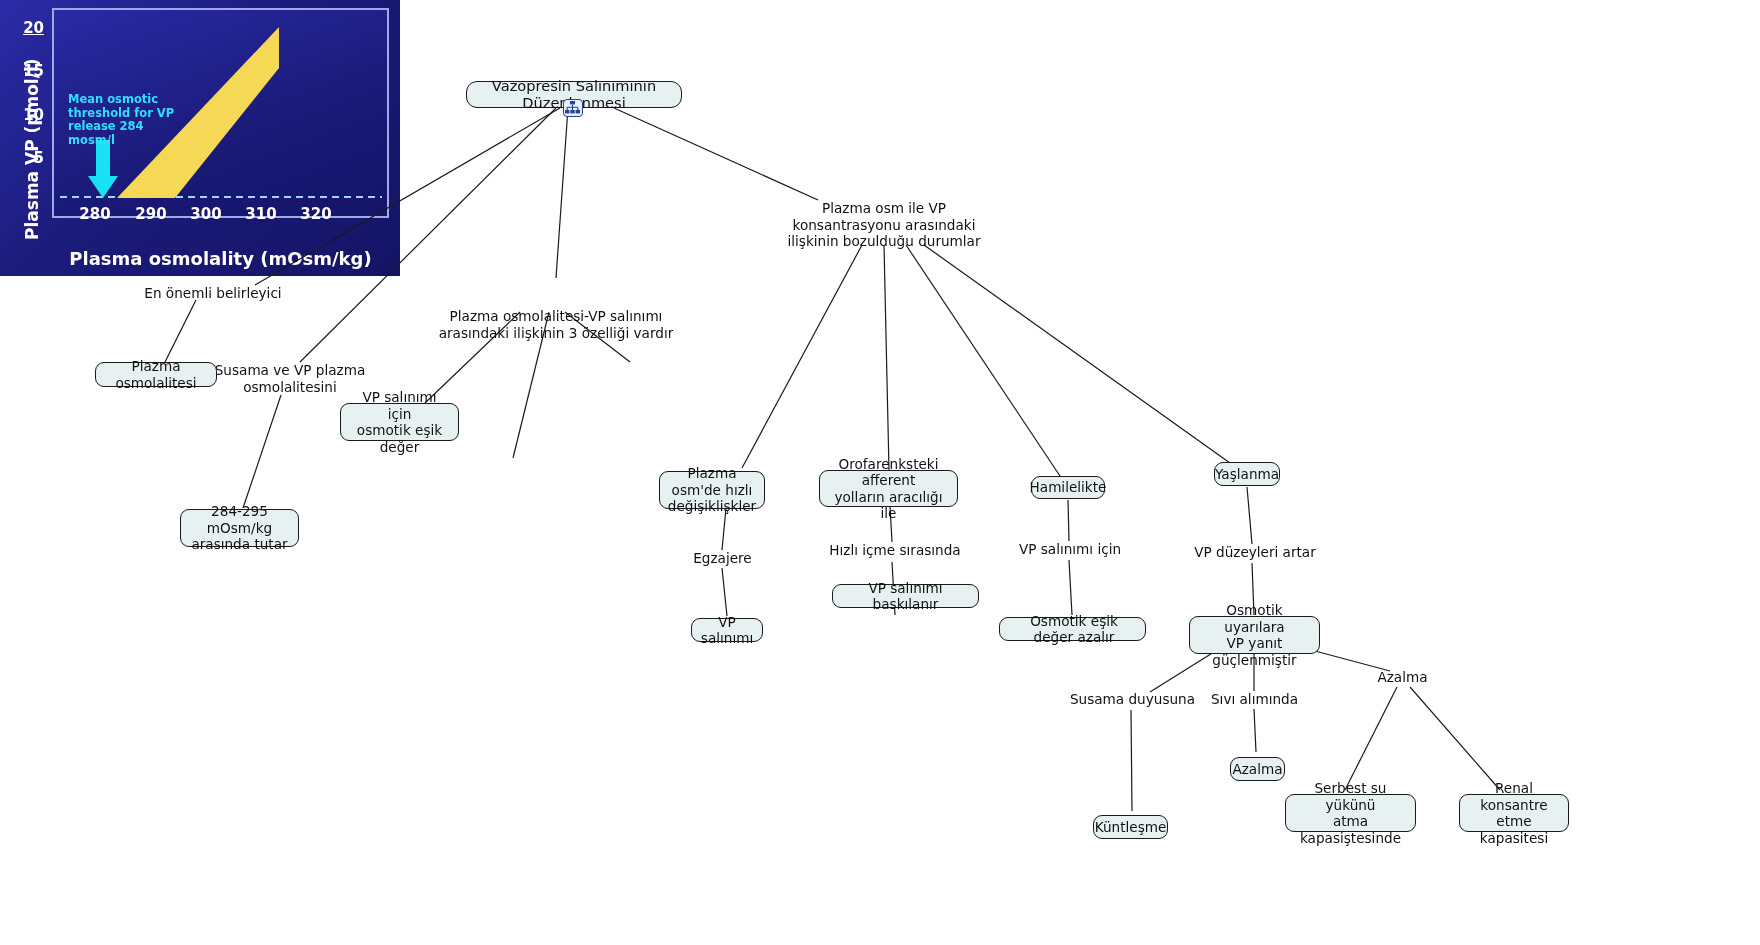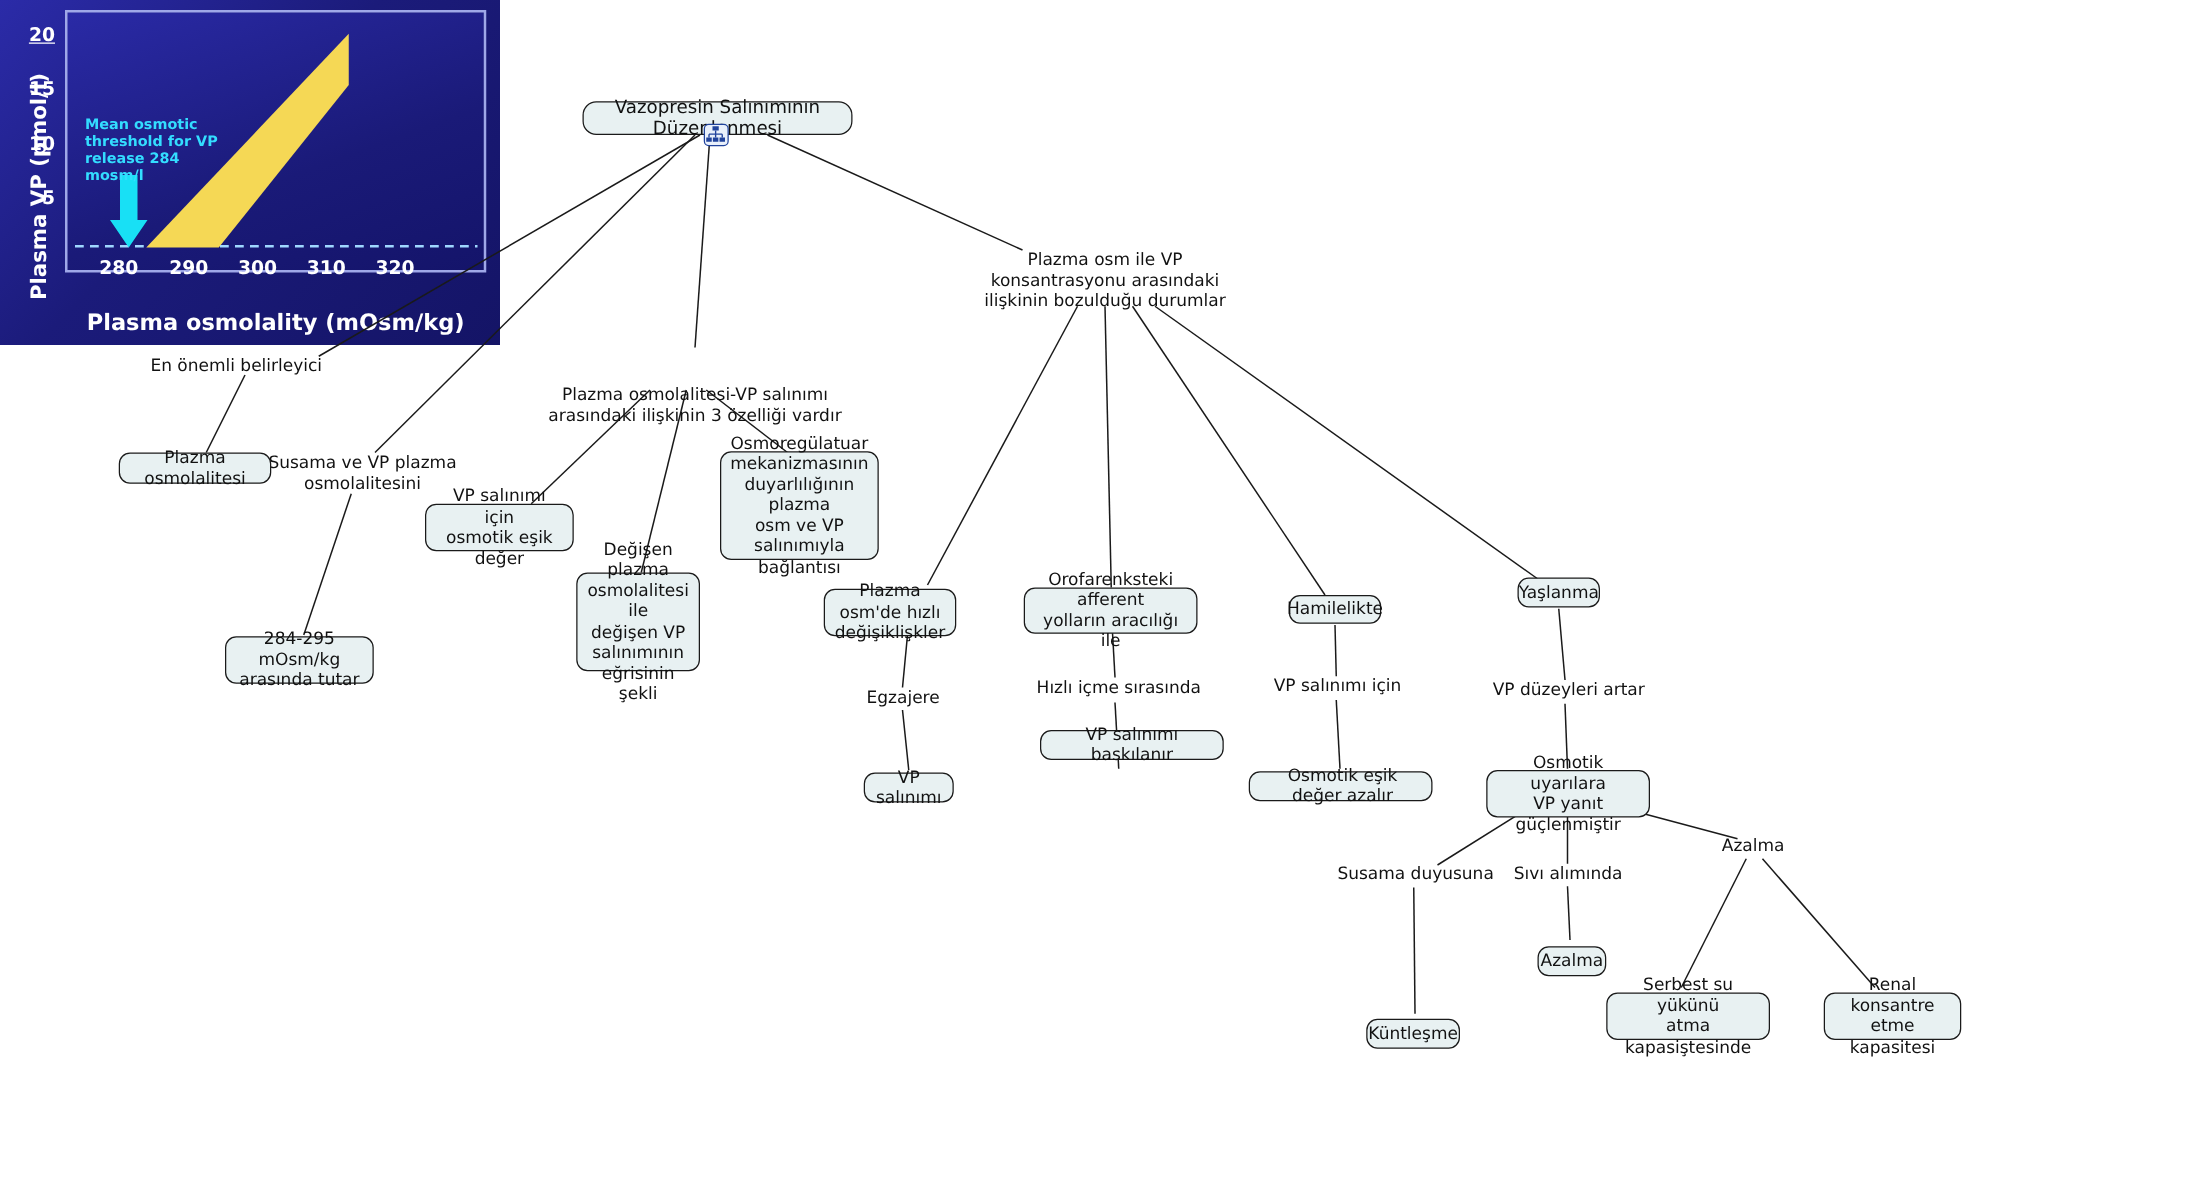--- a/index.html
+++ b/index.html
@@ -130,51 +130,41 @@
   <div id="childicon" style="left:563px;top:99px;">
     <svg width="17" height="15" viewBox="0 0 17 15">
       <rect x="6" y="1" width="5" height="3.4" fill="#21439c"></rect>
       <rect x="1" y="10" width="4.4" height="3.4" fill="#21439c"></rect>
       <rect x="6.3" y="10" width="4.4" height="3.4" fill="#21439c"></rect>
       <rect x="11.6" y="10" width="4.4" height="3.4" fill="#21439c"></rect>
       <path d="M8.5 4.4 V7.3 M3.2 7.3 H13.8 M3.2 7.3 V10 M8.5 7.3 V10 M13.8 7.3 V10" stroke="#21439c" stroke-width="1.1" fill="none"></path>
     </svg>
   </div>
 
-  <div class="link" style="left:114px;top:285px;width:150px;">En önemli belirleyici</div>
+  <div class="link" style="left:138px;top:285px;width:150px;">En önemli belirleyici</div>
   <div class="link" style="left:210px;top:362px;width:160px;">Susama ve VP plazma
 osmolalitesini</div>
   <div class="link" style="left:420px;top:278px;width:272px;margin-top:30px;">Plazma osmolalitesi-VP salınımı
 arasındaki ilişkinin 3 özelliği vardır</div>
   <div class="link" style="left:778px;top:200px;width:212px;">Plazma osm ile VP
 konsantrasyonu arasındaki
 ilişkinin bozulduğu durumlar</div>
   <div class="link" style="left:670px;top:550px;width:105px;">Egzajere</div>
   <div class="link" style="left:820px;top:542px;width:150px;">Hızlı içme sırasında</div>
   <div class="link" style="left:1005px;top:541px;width:130px;">VP salınımı için</div>
   <div class="link" style="left:1180px;top:544px;width:150px;">VP düzeyleri artar</div>
   <div class="link" style="left:1060px;top:691px;width:145px;">Susama duyusuna</div>
   <div class="link" style="left:1197px;top:691px;width:115px;">Sıvı alımında</div>
   <div class="link" style="left:1355px;top:669px;width:95px;">Azalma</div>
 
   <div class="node" style="left:95px;top:362px;width:122px;height:25px;">Plazma osmolalitesi</div>
   <div class="node" style="left:180px;top:509px;width:119px;height:38px;">284-295 mOsm/kg
 arasında tutar</div>
   <div class="node" style="left:340px;top:403px;width:119px;height:38px;">VP salınımı için
 osmotik eşik değer</div>
-  <div class="node" style="left:461px;top:458px;width:99px;height:79px;">Değişen plazma
-osmolalitesi ile
-değişen VP
-salınımının
-eğrisinin şekli</div>
-  <div class="node" style="left:576px;top:361px;width:127px;height:87px;">Osmoregülatuar
-mekanizmasının
-duyarlılığının plazma
-osm ve VP
-salınımıyla bağlantısı</div>
   <div class="node" style="left:659px;top:471px;width:106px;height:38px;">Plazma osm'de hızlı
 değişiklişkler</div>
   <div class="node" style="left:819px;top:470px;width:139px;height:37px;">Orofarenksteki afferent
 yolların aracılığı ile</div>
   <div class="node" style="left:1031px;top:476px;width:74px;height:23px;text-align:center;">Hamilelikte</div>
   <div class="node" style="left:1214px;top:462px;width:66px;height:24px;">Yaşlanma</div>
   <div class="node" style="left:691px;top:618px;width:72px;height:24px;">VP salınımı</div>
   <div class="node" style="left:832px;top:584px;width:147px;height:24px;">VP salınımı baskılanır</div>
   <div class="node" style="left:999px;top:617px;width:147px;height:24px;padding-left:12px;">Osmotik eşik değer azalır</div>
   <div class="node" style="left:1189px;top:616px;width:131px;height:38px;">Osmotik uyarılara

